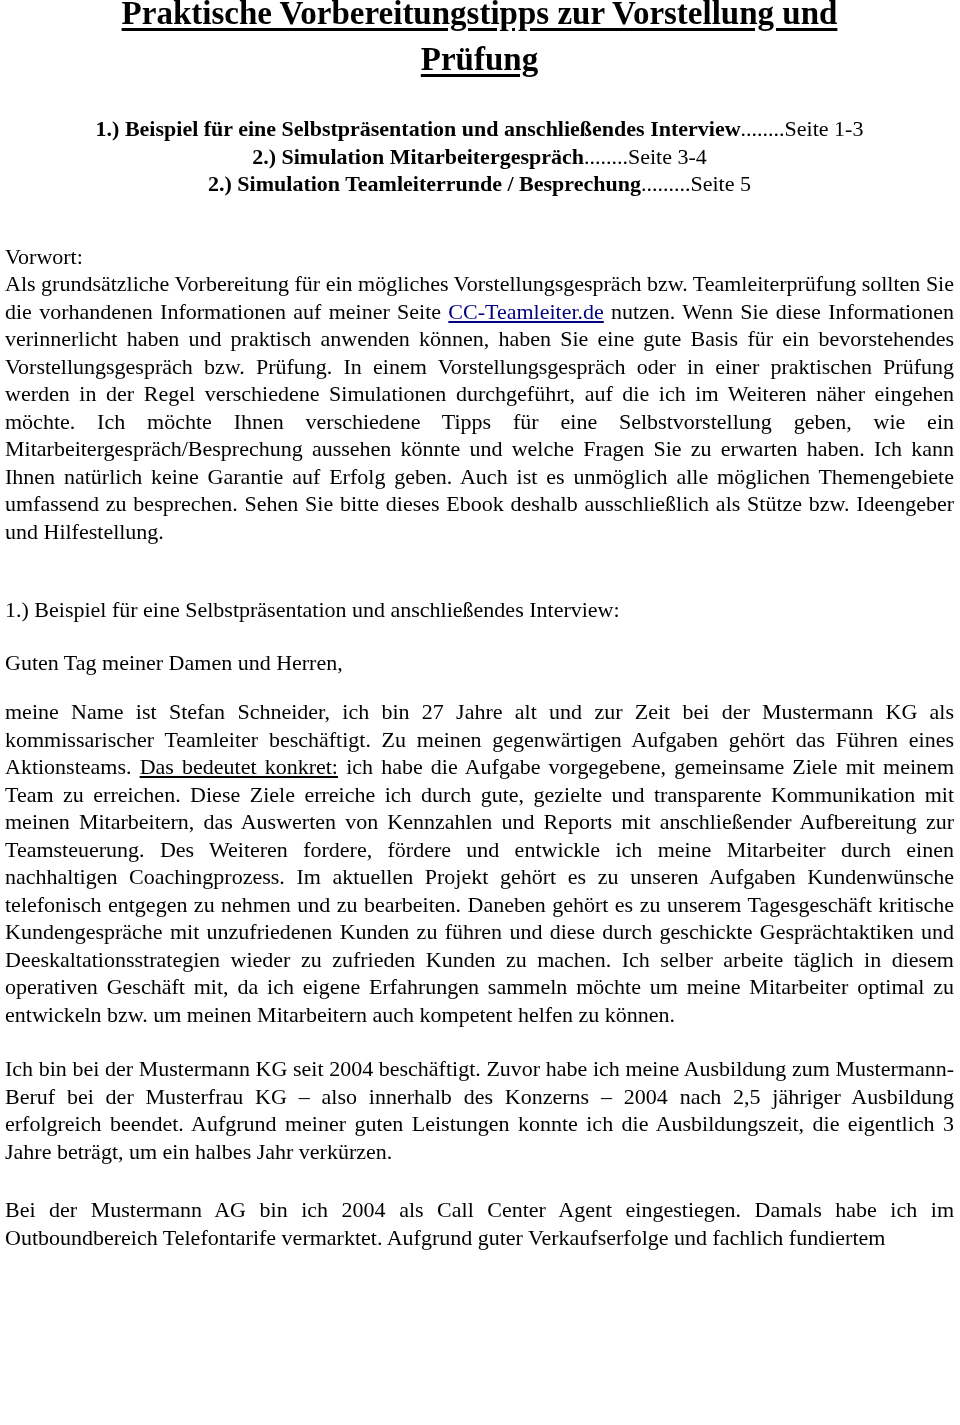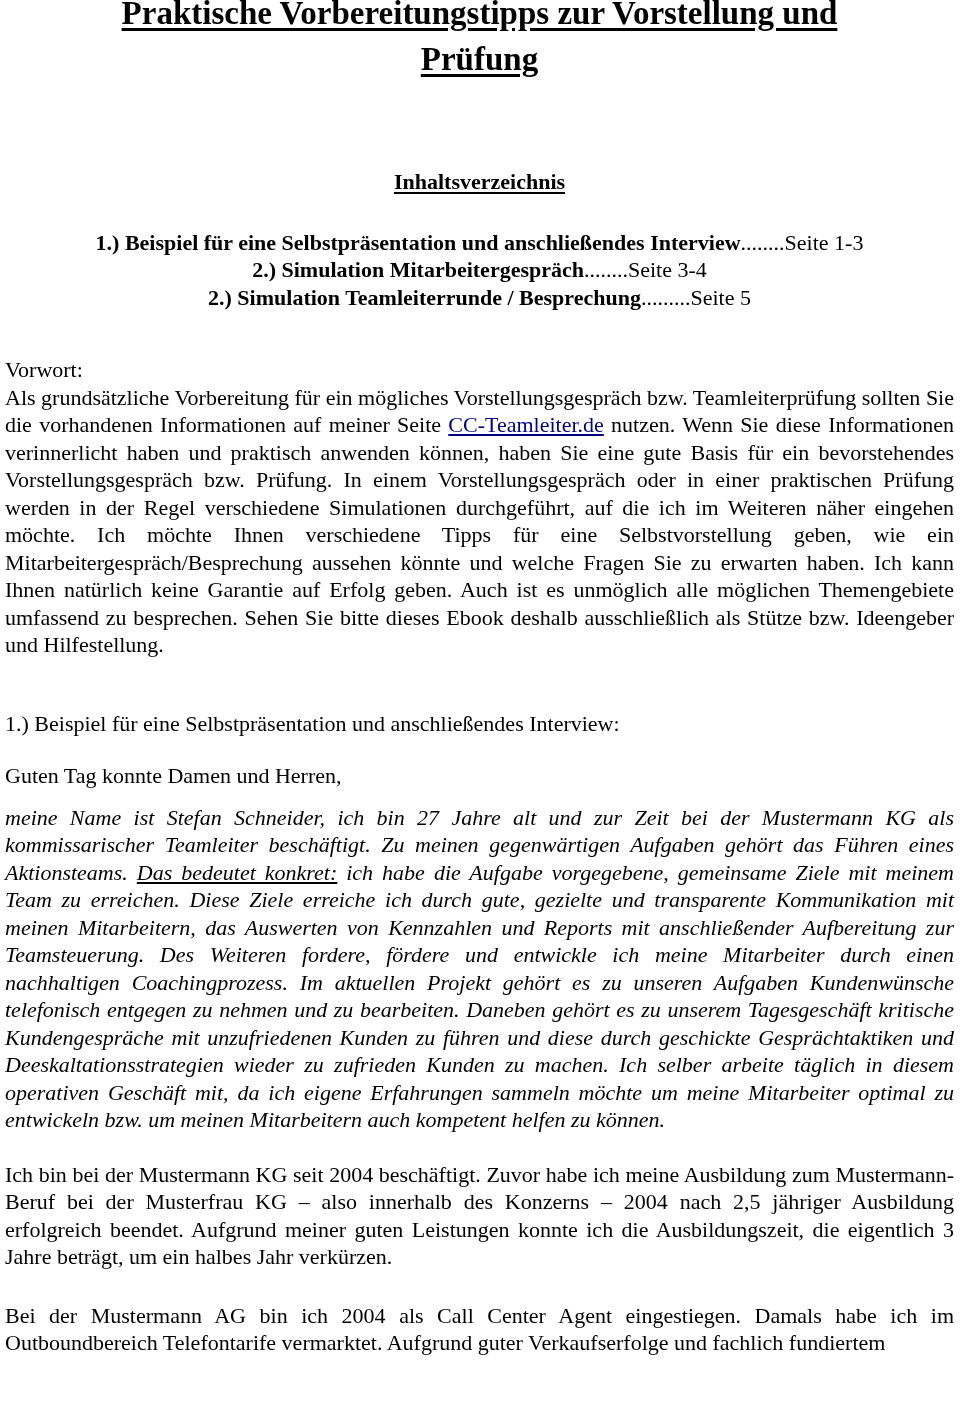--- a/index.html
+++ b/index.html
@@ -28,60 +28,59 @@
   .toc-entries { margin-top: 33px; }
   .toc-label { font-weight: bold; }
   .toc-dots, .toc-page { font-weight: normal; }
 
   .body-text { font-size: 22px; line-height: 27.5px; text-align: justify; }
   .bold-heading { font-size: 22px; line-height: 27.5px; font-weight: normal; text-align: left; }
 
   .vorwort-block { margin-top: 45px; }
   .sec1-heading { margin-top: 51px; }
   .greeting { margin-top: 25px; text-align: left; }
-  .para1 { margin-top: 14px; font-style: italic; }
+  .para1 { margin-top: 22px; }
   .para2 { margin-top: 27px; }
   .para3 { margin-top: 31px; }
 
   a.doc-link { color: #000080; text-decoration: underline; cursor: pointer; }
   .u { text-decoration: underline; }
 </style>
 </head>
 <body>
 
 <div class="page">
 
   <h1 class="doc-title">
     <span class="tline">Praktische Vorbereitungstipps zur Vorstellung und</span>
     <span class="tline">Prüfung</span>
   </h1>
 
   <div class="toc">
-    <div class="toc-heading">Inhaltsverzeichnis</div>
     <div class="toc-entries">
       <div class="toc-entry">
         <span class="toc-label">1.) Beispiel für eine Selbstpräsentation und anschließendes Interview</span><span class="toc-dots">........</span><span class="toc-page">Seite 1-3</span>
       </div>
       <div class="toc-entry">
         <span class="toc-label">2.) Simulation Mitarbeitergespräch</span><span class="toc-dots">........</span><span class="toc-page">Seite 3-4</span>
       </div>
       <div class="toc-entry">
         <span class="toc-label">2.) Simulation Teamleiterrunde / Besprechung</span><span class="toc-dots">.........</span><span class="toc-page">Seite 5</span>
       </div>
     </div>
   </div>
 
   <div class="vorwort-block">
     <div class="bold-heading">Vorwort:</div>
     <div class="body-text"><span>Als grundsätzliche Vorbereitung für ein mögliches Vorstellungsgespräch bzw. Teamleiterprüfung sollten Sie die vorhandenen Informationen auf meiner Seite </span><a class="doc-link" style="color: rgb(0, 0, 128);">CC-Teamleiter.de</a><span> nutzen. Wenn Sie diese Informationen verinnerlicht haben und praktisch anwenden können, haben Sie eine gute Basis für ein bevorstehendes Vorstellungsgespräch bzw. Prüfung. In einem Vorstellungsgespräch oder in einer praktischen Prüfung werden in der Regel verschiedene Simulationen durchgeführt, auf die ich im Weiteren näher eingehen möchte. Ich möchte Ihnen verschiedene Tipps für eine Selbstvorstellung geben, wie ein Mitarbeitergespräch/Besprechung aussehen könnte und welche Fragen Sie zu erwarten haben. Ich kann Ihnen natürlich keine Garantie auf Erfolg geben. Auch ist es unmöglich alle möglichen Themengebiete umfassend zu besprechen. Sehen Sie bitte dieses Ebook deshalb ausschließlich als Stütze bzw. Ideengeber und Hilfestellung.</span></div>
   </div>
 
   <div class="bold-heading sec1-heading">1.) Beispiel für eine Selbstpräsentation und anschließendes Interview:</div>
 
-  <div class="body-text greeting">Guten Tag konnte Damen und Herren,</div>
+  <div class="body-text greeting">Guten Tag meiner Damen und Herren,</div>
 
   <div class="body-text para1"><span>meine Name ist Stefan Schneider, ich bin 27 Jahre alt und zur Zeit bei der Mustermann KG als kommissarischer Teamleiter beschäftigt. Zu meinen gegenwärtigen Aufgaben gehört das Führen eines Aktionsteams. </span><span class="u">Das bedeutet konkret:</span><span> ich habe die Aufgabe vorgegebene, gemeinsame Ziele mit meinem Team zu erreichen. Diese Ziele erreiche ich durch gute, gezielte und transparente Kommunikation mit meinen Mitarbeitern, das Auswerten von Kennzahlen und Reports mit anschließender Aufbereitung zur Teamsteuerung. Des Weiteren fordere, fördere und entwickle ich meine Mitarbeiter durch einen nachhaltigen Coachingprozess. Im aktuellen Projekt gehört es zu unseren Aufgaben Kundenwünsche telefonisch entgegen zu nehmen und zu bearbeiten. Daneben gehört es zu unserem Tagesgeschäft kritische Kundengespräche mit unzufriedenen Kunden zu führen und diese durch geschickte Gesprächtaktiken und Deeskaltationsstrategien wieder zu zufrieden Kunden zu machen. Ich selber arbeite täglich in diesem operativen Geschäft mit, da ich eigene Erfahrungen sammeln möchte um meine Mitarbeiter optimal zu entwickeln bzw. um meinen Mitarbeitern auch kompetent helfen zu können.</span></div>
 
   <div class="body-text para2">Ich bin bei der Mustermann KG seit 2004 beschäftigt. Zuvor habe ich meine Ausbildung zum Mustermann-Beruf bei der Musterfrau KG – also innerhalb des Konzerns – 2004 nach 2,5 jähriger Ausbildung erfolgreich beendet. Aufgrund meiner guten Leistungen konnte ich die Ausbildungszeit, die eigentlich 3 Jahre beträgt, um ein halbes Jahr verkürzen.</div>
 
   <div class="body-text para3">Bei der Mustermann AG bin ich 2004 als Call Center Agent eingestiegen. Damals habe ich im Outboundbereich Telefontarife vermarktet. Aufgrund guter Verkaufserfolge und fachlich fundiertem</div>
 
 </div>
 
 </body></html>

